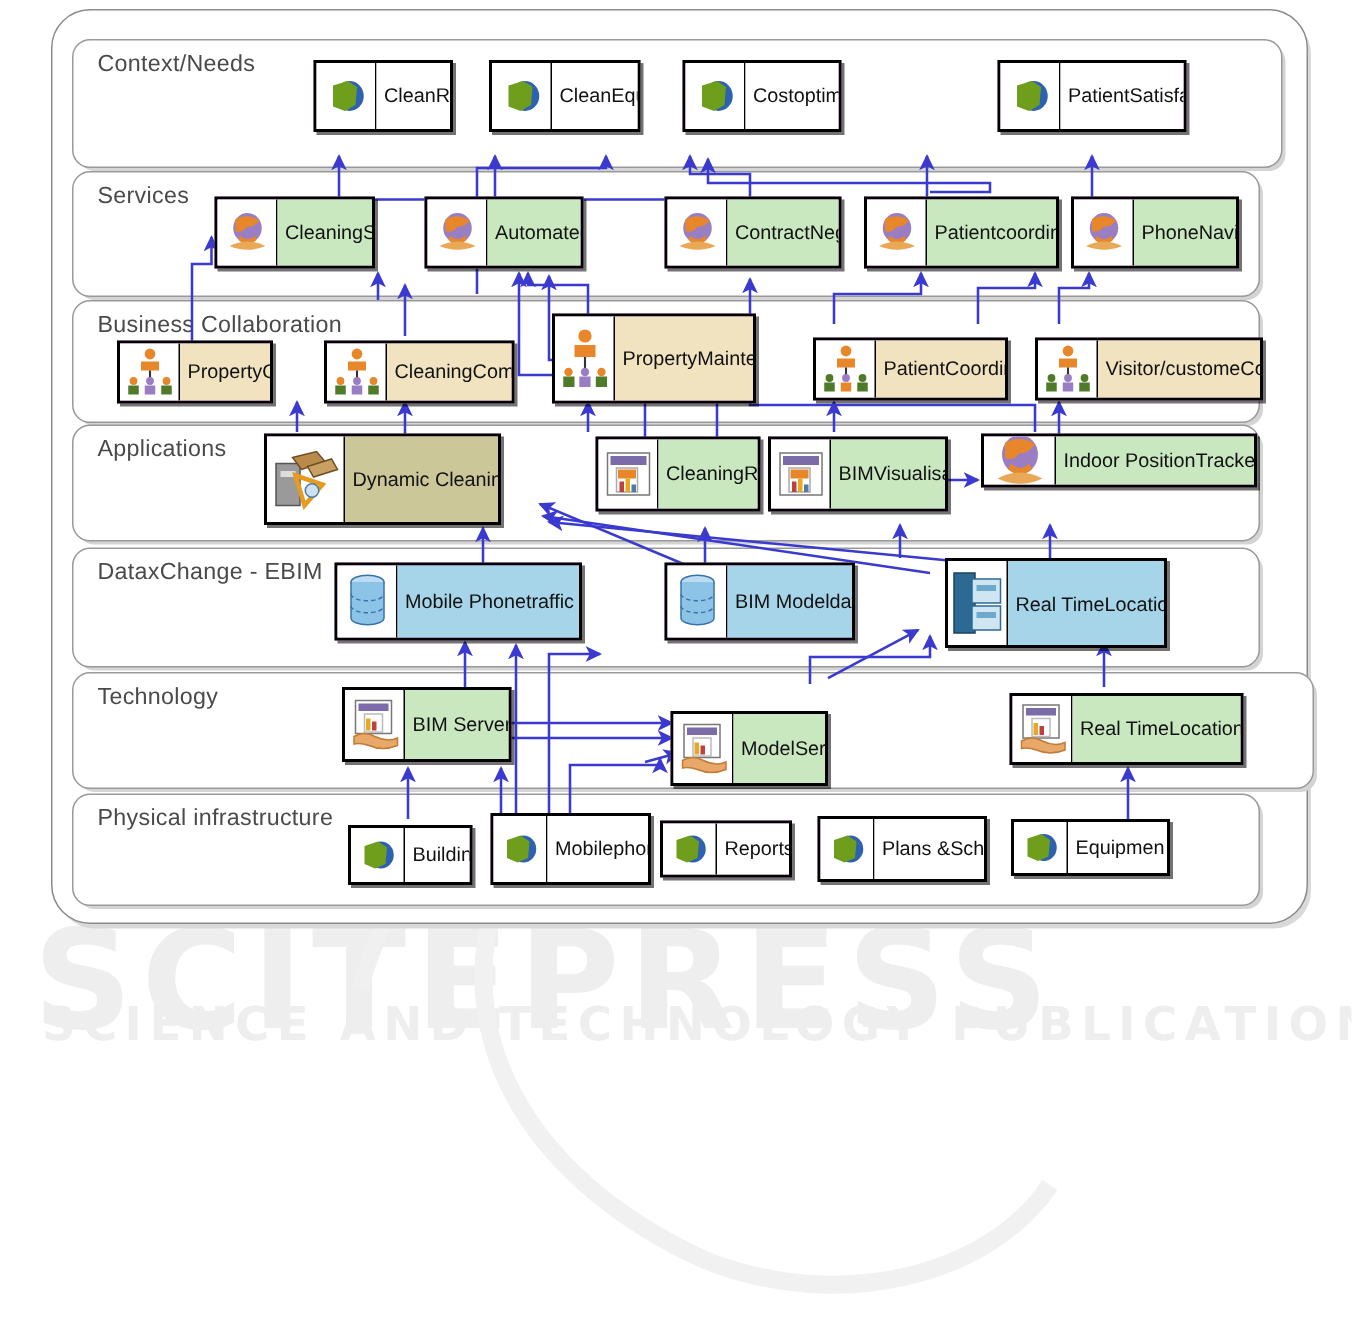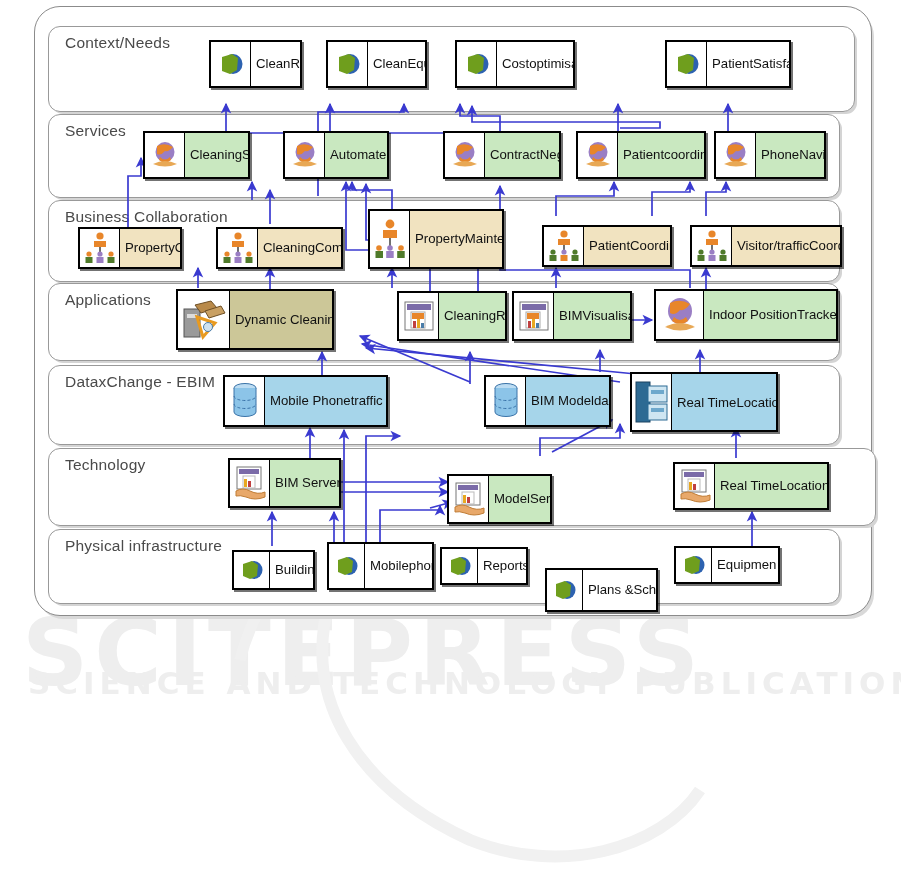--- a/index.html
+++ b/index.html
@@ -183,21 +183,21 @@
         <ellipse cx="17" cy="15" rx="9.5" ry="10" fill="#2d62b0"></ellipse>
         <path d="M6 8 L16 5 L22 9 L21 21 L14 25 L6 22 Z" fill="#6f9e1d"></path>
       </svg>
     </div>
   <div class="lbl">
       <span>Clean</span>
       <br>
       <span>Equipmen</span>
     </div>
 </div>
-<div class="node n-white" style="left:455px;top:40px;width:120px;height:48px;">
+<div class="node n-white" style="left:455px;top:40px;width:106px;height:48px;">
   <div class="ico">
       <svg width="30" height="30" viewBox="0 0 30 30">
         <ellipse cx="17" cy="15" rx="9.5" ry="10" fill="#2d62b0"></ellipse>
         <path d="M6 8 L16 5 L22 9 L21 21 L14 25 L6 22 Z" fill="#6f9e1d"></path>
       </svg>
     </div>
   <div class="lbl">
       <span>Cost</span>
       <br>
       <span>optimisation</span>
@@ -381,21 +381,21 @@
         <line x1="17" y1="16" x2="17" y2="24" stroke="#333" stroke-width="1.4"></line>
         <circle cx="6" cy="23" r="2.6" fill="#4f7a2a"></circle>
         <rect x="2.5" y="26" width="7" height="6" fill="#4f7a2a"></rect>
         <circle cx="17" cy="23" r="2.6" fill="#9a7ec4"></circle>
         <rect x="13.5" y="26" width="7" height="6" fill="#9a7ec4"></rect>
         <circle cx="28" cy="23" r="2.6" fill="#4f7a2a"></circle>
         <rect x="24.5" y="26" width="7" height="6" fill="#4f7a2a"></rect>
       </svg>
     </div>
   <div class="lbl">
-      <span>Visitor/traffic</span>
+      <span>Visitor/custome</span>
       <br>
       <span>Coordinator</span>
     </div>
 </div>
 
 <div class="node n-olive" style="left:176px;top:289px;width:158px;height:61px;">
   <div class="ico" style="width:52px;flex:0 0 52px;">
       <svg width="46" height="46" viewBox="0 0 46 46">
         <rect x="3" y="12" width="16" height="28" fill="#9a9a9a" stroke="#555"></rect>
         <rect x="6" y="17" width="10" height="4" fill="#ddd"></rect>
@@ -440,21 +440,21 @@
         <rect x="15" y="20" width="3" height="9" fill="#e8a820"></rect>
         <rect x="19" y="24" width="3" height="5" fill="#4a7ca8"></rect>
       </svg>
     </div>
   <div class="lbl">
       <span>BIM</span>
       <br>
       <span>Visualisatio</span>
     </div>
 </div>
-<div class="node n-green" style="left:654px;top:289px;width:184px;height:52px;justify-content:flex-end;">
+<div class="node n-green" style="left:654px;top:289px;width:184px;height:36px;justify-content:flex-end;">
   <div class="ico" style="width:48px;flex:0 0 48px;">
       <svg width="40" height="40" viewBox="0 0 40 40">
         <ellipse cx="20" cy="16" rx="12" ry="13" fill="#9a7ec4"></ellipse>
         <path d="M10 8 Q20 3 30 9 Q25 16 20 15 Q15 21 10 18 Z" fill="#e8862a"></path>
         <path d="M14 22 Q20 28 26 22 L28 26 Q20 32 12 26 Z" fill="#e8862a"></path>
         <path d="M5 32 Q20 24 35 32 Q20 39 5 32 Z" fill="#e8a855"></path>
       </svg>
     </div>
   <div class="lbl">
       <span>Indoor Position</span>
@@ -471,21 +471,21 @@
         <path d="M4 15 a11 4.5 0 0 0 22 0" fill="none" stroke="#3a73a8" stroke-dasharray="3 2"></path>
         <path d="M4 23 a11 4.5 0 0 0 22 0" fill="none" stroke="#3a73a8" stroke-dasharray="3 2"></path>
       </svg>
     </div>
   <div class="lbl">
       <span>Mobile Phone</span>
       <br>
       <span>traffic data</span>
     </div>
 </div>
-<div class="node n-blue" style="left:443px;top:375px;width:127px;height:52px;margin-left:41px;">
+<div class="node n-blue" style="left:443px;top:375px;width:127px;height:52px;">
   <div class="ico">
       <svg width="30" height="40" viewBox="0 0 30 40">
         <ellipse cx="15" cy="7" rx="11" ry="4.5" fill="#bcdcf2" stroke="#3a73a8"></ellipse>
         <path d="M4 7 v24 a11 4.5 0 0 0 22 0 v-24" fill="#8cc4e8" stroke="#3a73a8"></path>
         <path d="M4 15 a11 4.5 0 0 0 22 0" fill="none" stroke="#3a73a8" stroke-dasharray="3 2"></path>
         <path d="M4 23 a11 4.5 0 0 0 22 0" fill="none" stroke="#3a73a8" stroke-dasharray="3 2"></path>
       </svg>
     </div>
   <div class="lbl">
       <span>BIM Model</span>
@@ -589,21 +589,21 @@
   <div class="ico" style="width:36px;flex:0 0 36px;">
       <svg width="28" height="26" viewBox="0 0 28 26">
         <ellipse cx="16" cy="13" rx="8.5" ry="9" fill="#2d62b0"></ellipse>
         <path d="M5 7 L14 4 L20 8 L19 19 L12 22 L5 19 Z" fill="#6f9e1d"></path>
       </svg>
     </div>
   <div class="lbl">
       <span>Reports</span>
     </div>
 </div>
-<div class="node n-white" style="left:545px;top:568px;width:113px;height:44px;">
+<div class="node n-white" style="left:545px;top:544px;width:113px;height:44px;">
   <div class="ico" style="width:36px;flex:0 0 36px;">
       <svg width="28" height="26" viewBox="0 0 28 26">
         <ellipse cx="16" cy="13" rx="8.5" ry="9" fill="#2d62b0"></ellipse>
         <path d="M5 7 L14 4 L20 8 L19 19 L12 22 L5 19 Z" fill="#6f9e1d"></path>
       </svg>
     </div>
   <div class="lbl">
       <span>Plans &amp;</span>
       <br>
       <span>Schedules</span>

